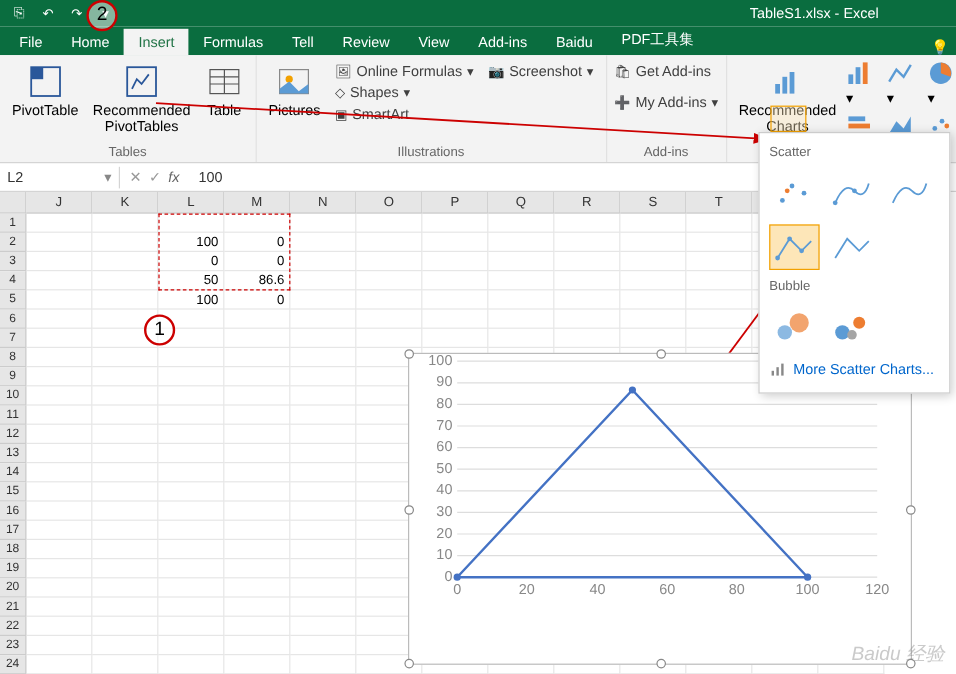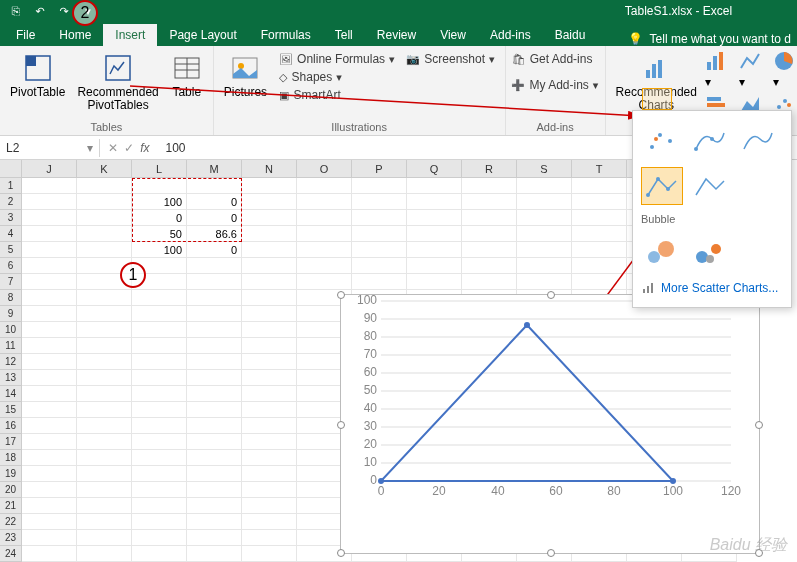--- a/index.html
+++ b/index.html
@@ -59,30 +59,29 @@
     <span>↷</span>
     <span>▾</span>
   </div>
   <div class="doc-title">TableS1.xlsx - Excel</div>
 </div>
 
 <div class="tabs">
   <div class="tab">File</div>
   <div class="tab">Home</div>
   <div class="tab active">Insert</div>
-  <div class="tab">Page Layout</div>
   <div class="tab">Formulas</div>
   <div class="tab">Tell</div>
   <div class="tab">Review</div>
   <div class="tab">View</div>
   <div class="tab">Add-ins</div>
   <div class="tab">Baidu</div>
+  <div class="tab">PDF工具集</div>
   <div class="tell-me">
     <span>💡</span>
-    <span>Tell me what you want to d</span>
   </div>
 </div>
 
 <div class="callout" style="left:72px;top:0px">2</div>
 
 <div class="ribbon">
   <div class="group">
     <div class="group-body">
       <div class="big-btn">
           <div class="ico">
@@ -635,20 +634,21 @@
     </svg>
     <div class="chart-handle" style="left:-4px;top:-4px"></div><div class="chart-handle" style="left:206px;top:-4px"></div><div class="chart-handle" style="right:-4px;top:-4px"></div>
     <div class="chart-handle" style="left:-4px;top:126px"></div><div class="chart-handle" style="right:-4px;top:126px"></div>
     <div class="chart-handle" style="left:-4px;bottom:-4px"></div><div class="chart-handle" style="left:206px;bottom:-4px"></div><div class="chart-handle" style="right:-4px;bottom:-4px"></div>
   </div>
 
   <div class="watermark">Baidu 经验</div>
 </div>
 
 <div class="scatter-menu" style="left:632px;top:110px">
+  <div class="scatter-label">Scatter</div>
   <div class="scatter-grid">
     <div class="scatter-opt">
         <svg width="36" height="30">
           <circle cx="8" cy="22" r="2" fill="#5b9bd5"></circle>
           <circle cx="16" cy="10" r="2" fill="#5b9bd5"></circle>
           <circle cx="26" cy="16" r="2" fill="#5b9bd5"></circle>
           <circle cx="12" cy="14" r="2" fill="#ed7d31"></circle>
         </svg>
       </div>
     <div class="scatter-opt">

